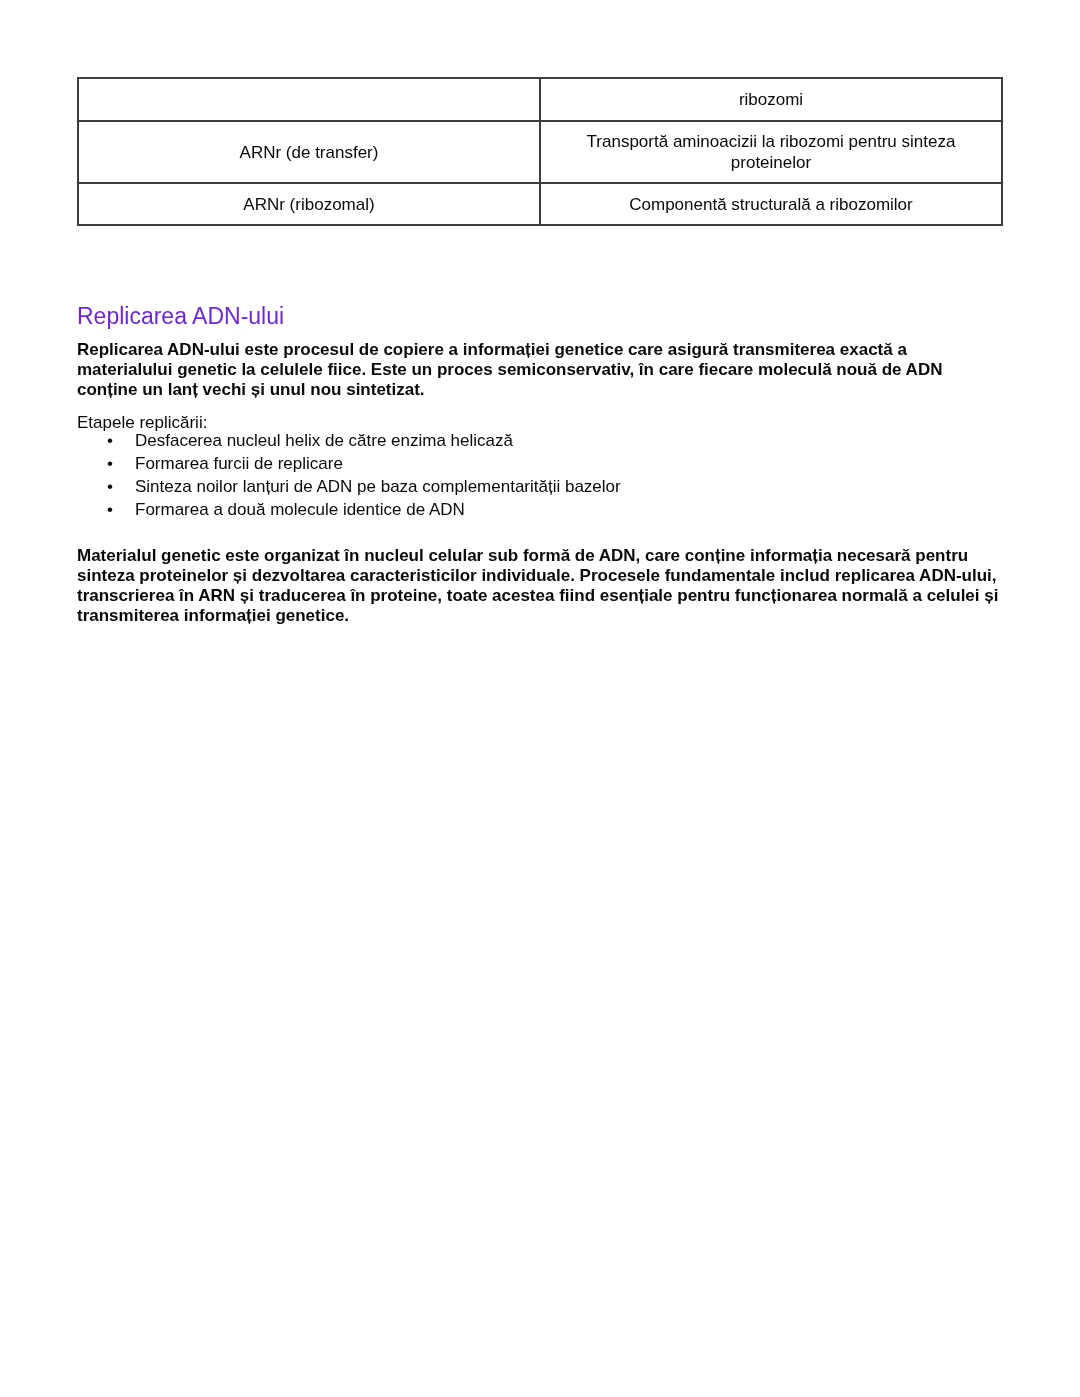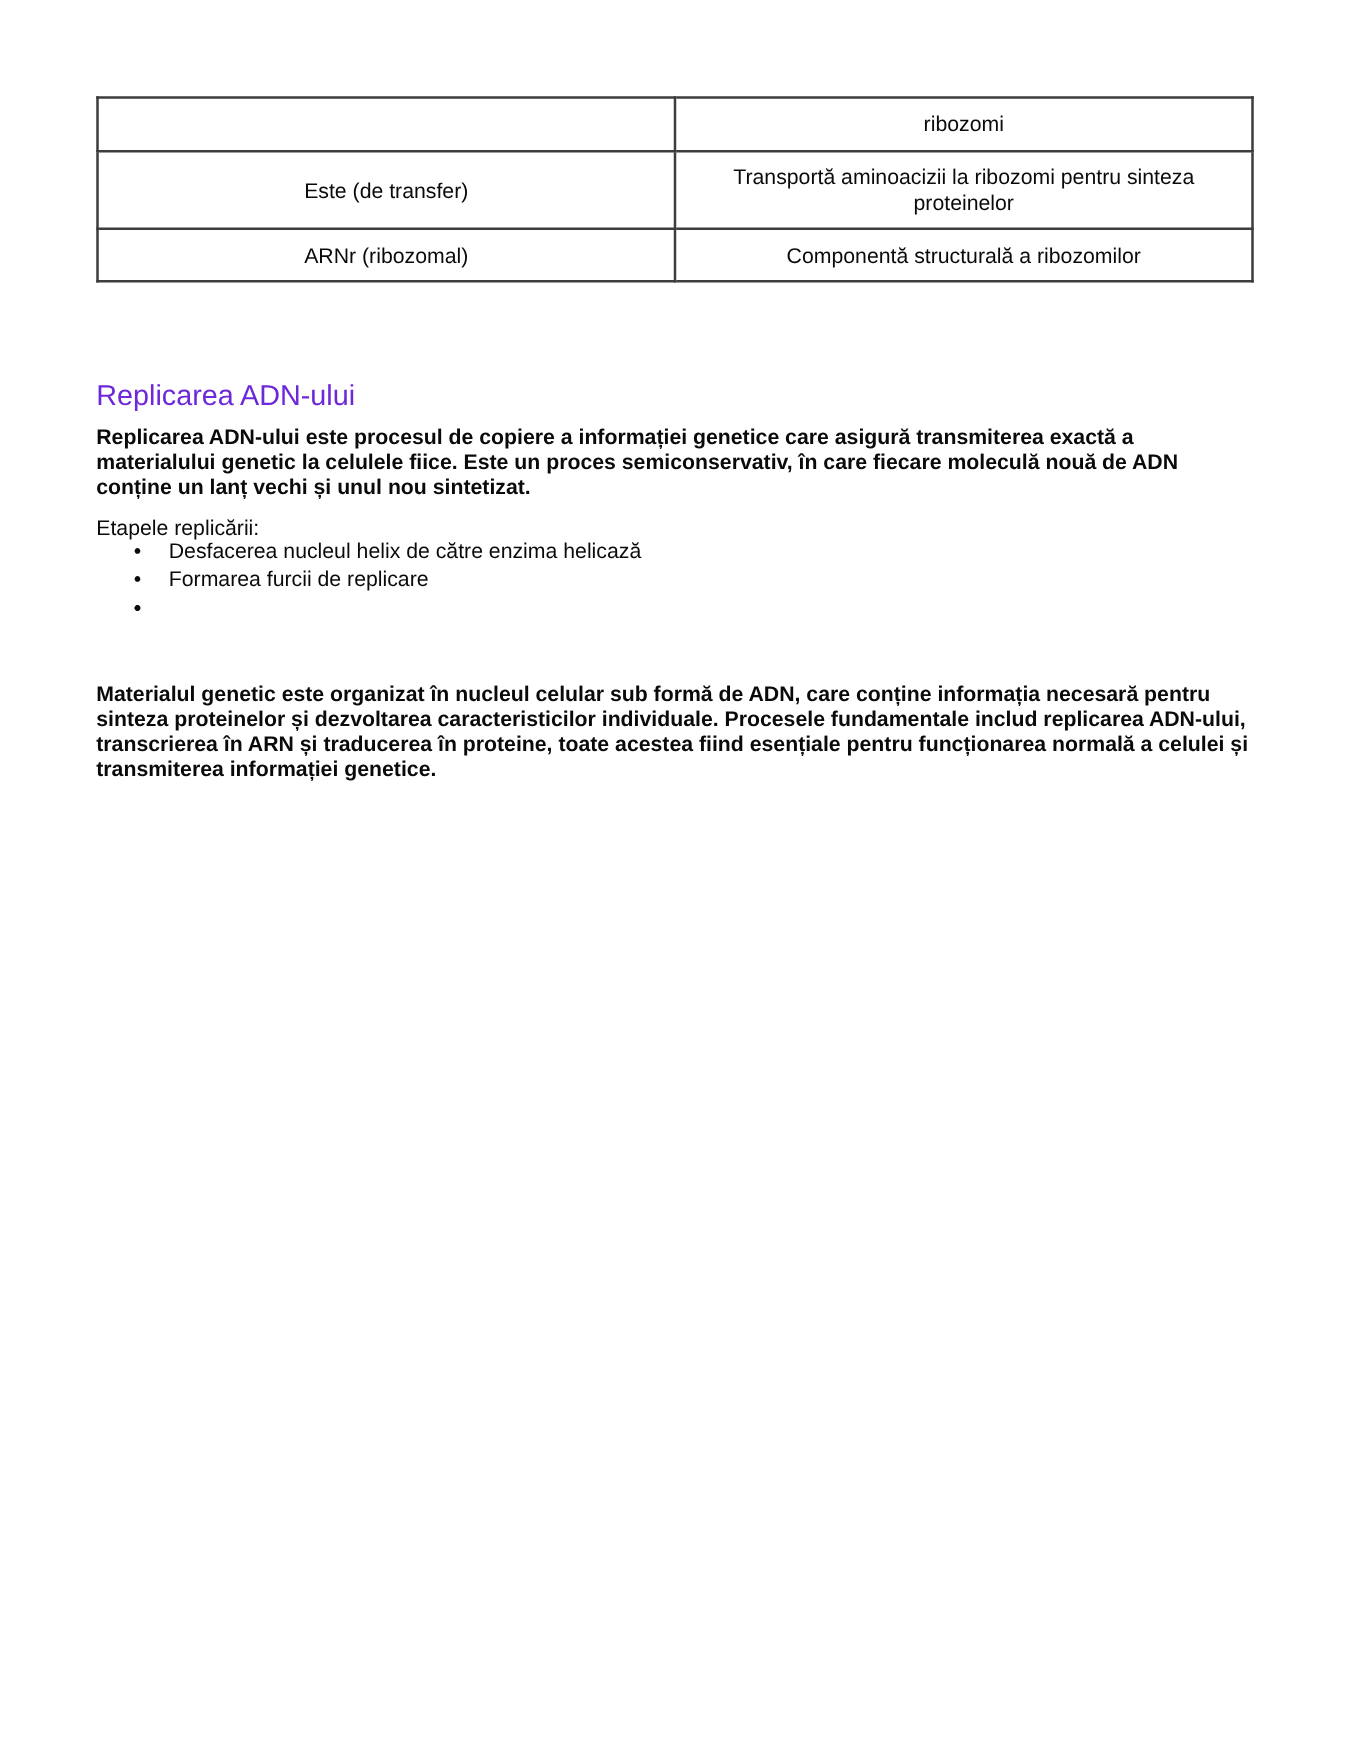--- a/index.html
+++ b/index.html
@@ -93,21 +93,21 @@
 
 <div class="page" style="background: rgb(255, 255, 255); color: rgb(10, 10, 10);">
 
   <table class="rna-table">
     <tbody>
       <tr class="r1">
         <td style="border-color: rgb(61, 61, 61);"></td>
         <td style="border-color: rgb(61, 61, 61);">ribozomi</td>
       </tr>
       <tr class="r2">
-        <td style="border-color: rgb(61, 61, 61);">Este (de transfer)</td>
+        <td style="border-color: rgb(61, 61, 61);">ARNr (de transfer)</td>
         <td style="border-color: rgb(61, 61, 61);">Transportă aminoacizii la ribozomi pentru sinteza proteinelor</td>
       </tr>
       <tr class="r3">
         <td style="border-color: rgb(61, 61, 61);">ARNr (ribozomal)</td>
         <td style="border-color: rgb(61, 61, 61);">Componentă structurală a ribozomilor</td>
       </tr>
     </tbody>
   </table>
 
   <h1 class="heading" style="color: #6d28d9;">Replicarea ADN-ului</h1>
@@ -120,21 +120,23 @@
     <li>
       <span class="dot">•</span>
       <span>Desfacerea nucleul helix de către enzima helicază</span>
     </li>
     <li>
       <span class="dot">•</span>
       <span>Formarea furcii de replicare</span>
     </li>
     <li>
       <span class="dot">•</span>
+      <span>Sinteza noilor lanțuri de ADN pe baza complementarității bazelor</span>
     </li>
     <li>
       <span class="dot">•</span>
+      <span>Formarea a două molecule identice de ADN</span>
     </li>
   </ul>
 
   <p class="para para-2">Materialul genetic este organizat în nucleul celular sub formă de ADN, care conține informația necesară pentru sinteza proteinelor și dezvoltarea caracteristicilor individuale. Procesele fundamentale includ replicarea ADN-ului, transcrierea în ARN și traducerea în proteine, toate acestea fiind esențiale pentru funcționarea normală a celulei și transmiterea informației genetice.</p>
 
 </div>
 
 </body></html>

